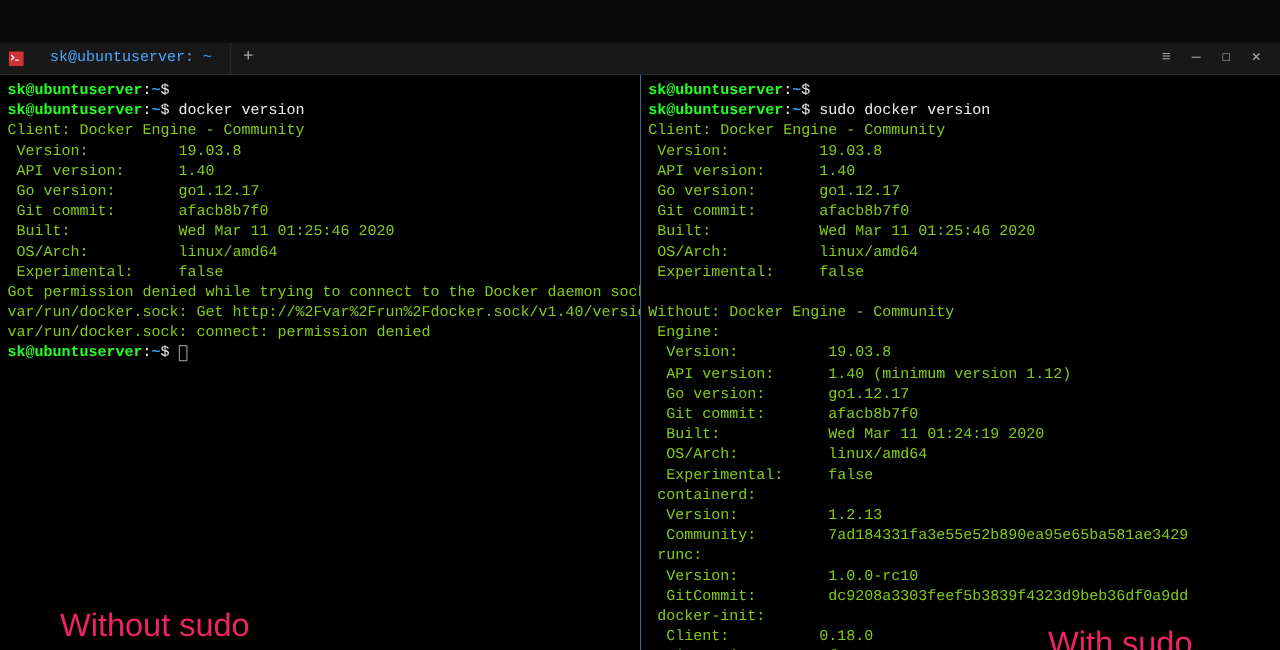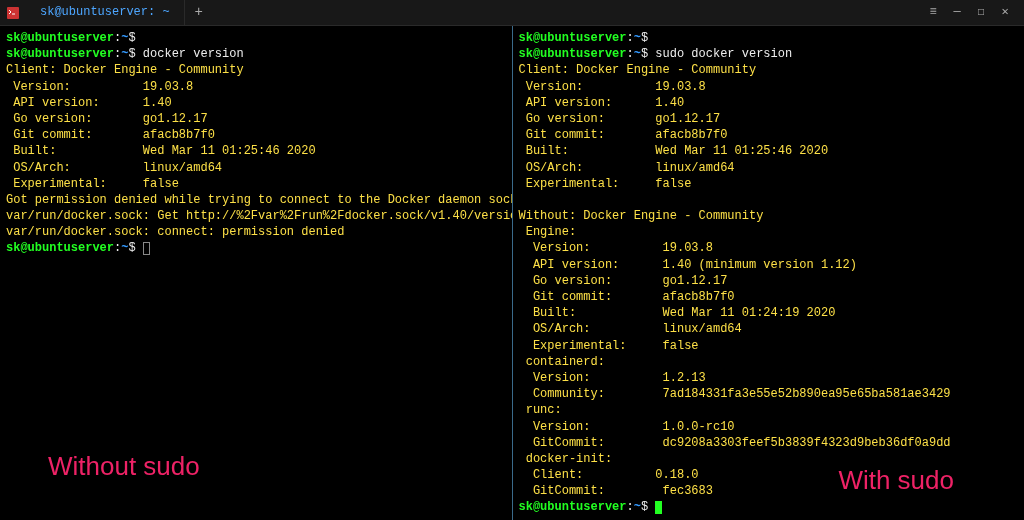--- a/index.html
+++ b/index.html
@@ -13,20 +13,21 @@
       height: 520px;
       overflow: hidden;
     }
     .titlebar {
       height: 26px;
       background: #181818;
       display: flex;
       align-items: center;
       justify-content: space-between;
       border-bottom: 1px solid #2a2a2a;
+      margin-top: 34px;
     }
     .tab-region { display: flex; height: 100%; align-items: stretch; }
     .tab-icon {
       width: 26px;
       display: flex;
       align-items: center;
       justify-content: center;
       color: #cc4444;
     }
     .tab {
@@ -64,21 +65,21 @@
     .pane {
       flex: 1;
       background: #000;
       padding: 4px 6px;
       position: relative;
       overflow: hidden;
     }
     .pane:first-child { border-right: 1px solid #3a6a8a; }
     .term-line { white-space: pre; }
     .g { color: #22ff22; font-weight: bold; }
-    .gd { color: #fde047; }
+    .gd { color: #84cc16; }
     .b { color: #3399ff; font-weight: bold; }
     .w { color: #eeeeee; }
     .caption {
       position: absolute;
       color: #ee2266;
       font-family: Arial, sans-serif;
       font-size: 26px;
       font-weight: 400;
     }
     .caption.left { left: 48px; top: 423px; }

